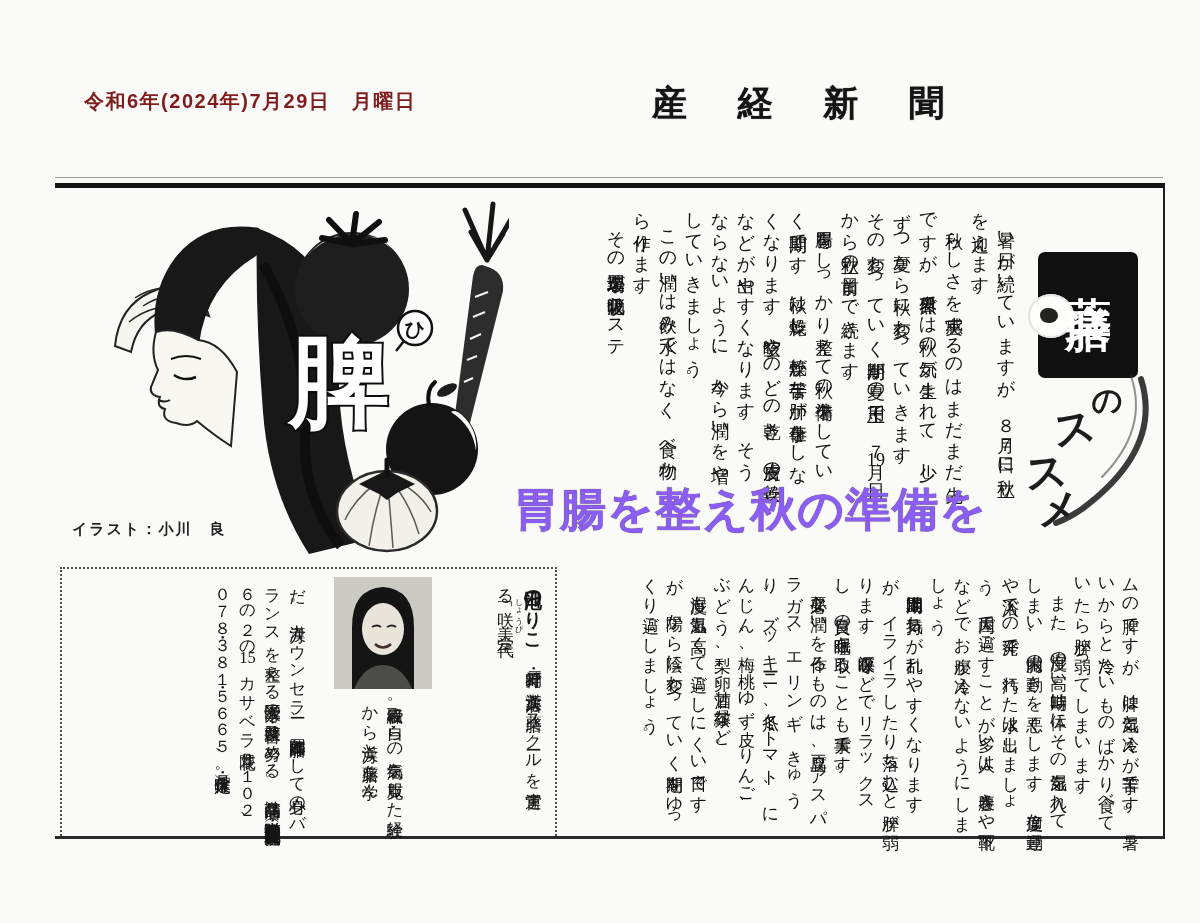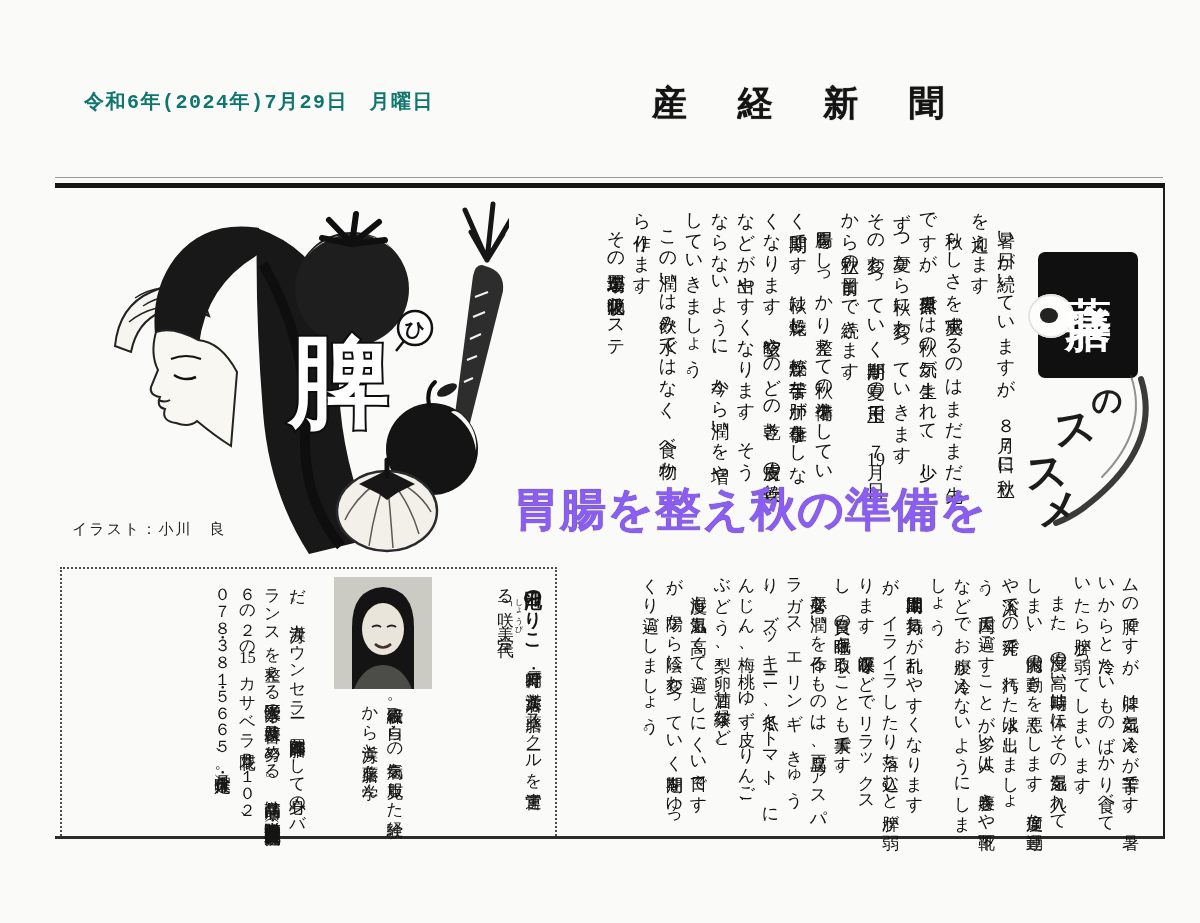--- a/index.html
+++ b/index.html
@@ -5,22 +5,22 @@
   html,body{margin:0;padding:0;}
   body{
     width:1200px;height:923px;position:relative;overflow:hidden;
     background:#fafaf8;
     font-family:"Liberation Serif","DejaVu Serif",serif;
     color:#161616;
   }
   
   .hdr-date{
     position:absolute;left:84px;top:88px;
-    font-family:Liberation Mono, monospace;
-    font-weight:700;font-size:20px;letter-spacing:1.5px;color:#0f766e;
+    font-family:Liberation Sans, sans-serif;
+    font-weight:700;font-size:20px;letter-spacing:1.5px;color:#7f1d1d;
   }
   .hdr-paper{
     position:absolute;left:652px;top:80px;width:292px;
     display:flex;justify-content:space-between;
     font-family:"Liberation Serif","DejaVu Serif",serif;
     font-weight:900;font-size:35px;color:#141414;
     text-shadow:0 0 1px #333;
   }
   
   .rule-thin{position:absolute;left:55px;top:177px;width:1108px;height:1px;background:#9a9a96;}
@@ -89,21 +89,21 @@
   .segm{width:104px;display:flex;flex-direction:column;align-items:center;}
   .photo{width:98px;height:112px;background:#c9c9c3;overflow:hidden;flex:0 0 auto;
     box-shadow:inset 0 0 0 1px #77776f;}
   .segm-text{margin-top:5px;height:130px;font-size:16.5px;line-height:25px;letter-spacing:0.3px;}
   .segl{width:240px;font-size:16.5px;line-height:25px;letter-spacing:0.3px;}
   
   .illo{position:absolute;left:2px;top:6px;width:452px;height:362px;}
   .caption{
     position:absolute;left:15px;top:326px;
     font-family:"Liberation Sans","DejaVu Sans",sans-serif;
-    font-weight:400;font-size:15px;letter-spacing:2px;color:#222;
+    font-weight:700;font-size:15px;letter-spacing:2px;color:#222;
   }
   .kanji-text{
     font-family:"Liberation Serif","DejaVu Serif",serif;font-weight:900;
   }
 </style>
 </head>
 <body>
 
 <div>
 

